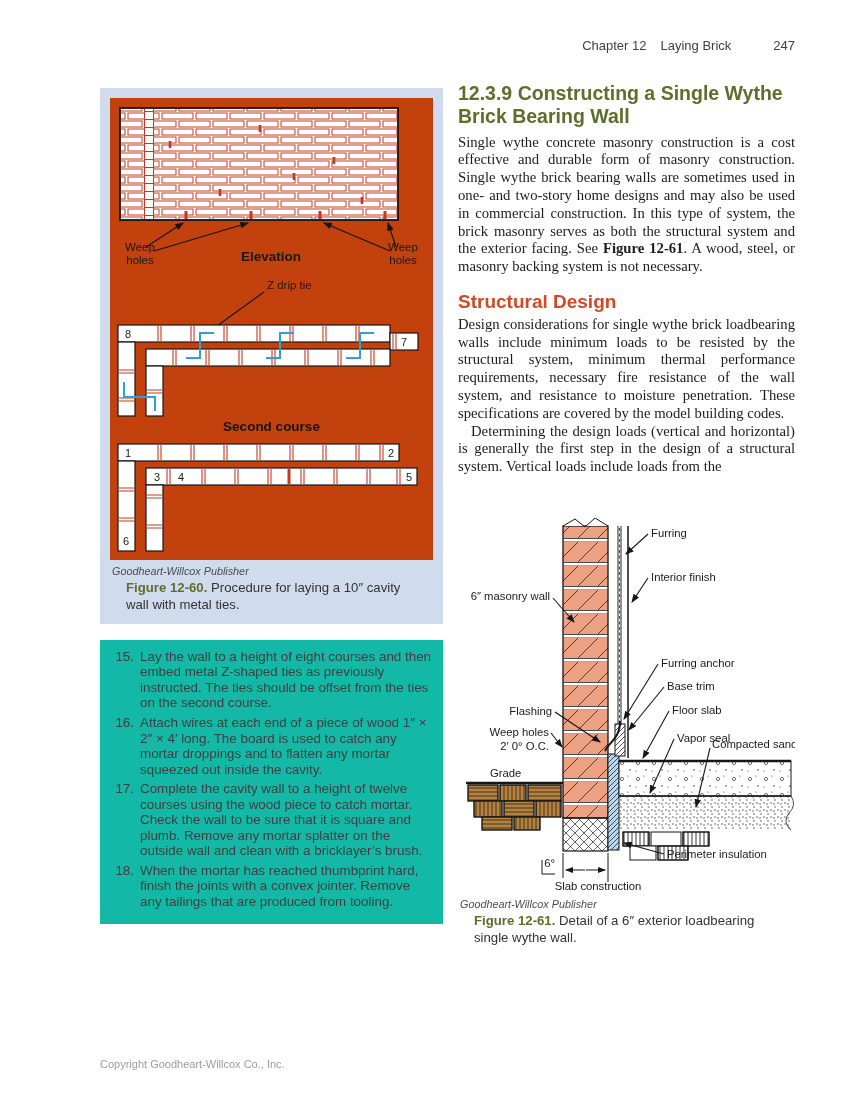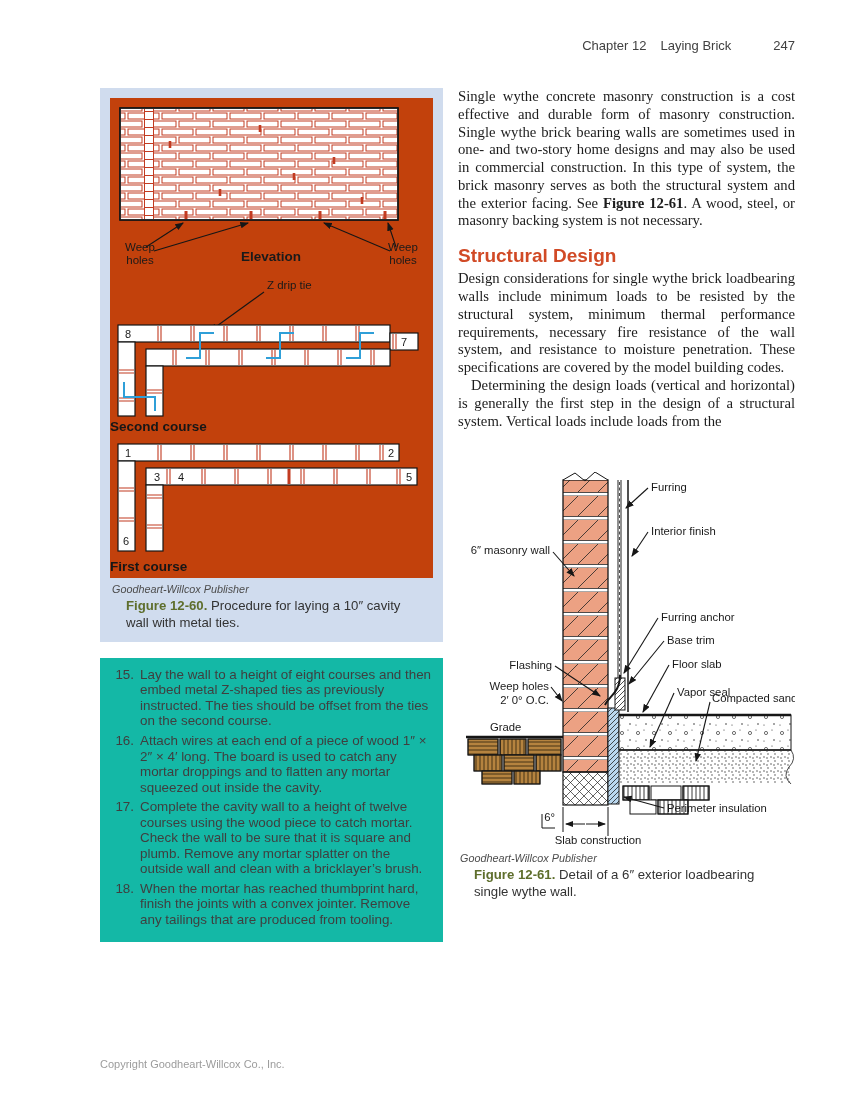--- a/index.html
+++ b/index.html
@@ -8,21 +8,21 @@
   
   .hdr{position:absolute;top:38px;left:0;width:795px;text-align:right;
        font-size:13px;color:#414141;}
   .hdr .h-title{margin-left:14px;}
   .hdr .h-page{margin-left:42px;}
   
   .leftcol{position:absolute;left:100px;top:88px;width:343px;}
   .figpanel{background:#d0dcee;padding:10px;box-sizing:border-box;}
   .figwhite{background:#c2410c;padding:6px 0 2px;}
   .figwhite svg{display:block;margin:0 auto;}
-  .course-cap{text-align:left;font-weight:bold;font-size:13.5px;color:#161616;margin:1px 0 2px;}
+  .course-cap{text-align:center;font-weight:bold;font-size:13.5px;color:#161616;margin:1px 0 2px;}
   .note{font-size:12.4px;color:#232323;margin:6px 2px 8px;}
   .credit{font-style:italic;font-size:10.8px;color:#4c4c4c;margin:5px 2px 3px;}
   .figcap{font-size:13.2px;line-height:1.28;color:#333;margin:0 16px;}
   .figcap b{color:#5e6e2c;}
   .listpanel{background:#14b8a6;margin-top:16px;padding:9px 10px 10px 6px;}
   .step{display:flex;font-size:13.4px;line-height:1.16;color:#3f3f3f;margin-bottom:4px;}
   .step .n{flex:none;width:28px;text-align:right;padding-right:6px;}
   
   .rightcol{position:absolute;left:458px;top:82px;width:337px;}
   h2.sec{font-family:"Liberation Sans",sans-serif;font-size:19.5px;line-height:1.17;
@@ -128,21 +128,20 @@
             <path d="M179,33V48" stroke-width="3"></path>
             <path d="M9,52H24M9,55H24M9,82H24M9,85H24M37,59H52M37,62H52M37,89H52M37,92H52"></path>
           </g>
           <text x="15" y="21" font-size="11">1</text>
           <text x="278" y="21" font-size="11">2</text>
           <text x="44" y="45" font-size="11">3</text>
           <text x="68" y="45" font-size="11">4</text>
           <text x="296" y="45" font-size="11">5</text>
           <text x="13" y="109" font-size="11">6</text>
         </svg>
-        <div class="course-cap">First course</div>
       </div>
 
       <div class="credit">Goodheart-Willcox Publisher</div>
       <p class="figcap"><b>Figure 12-60.</b> <span>Procedure for laying a 10″ cavity wall with metal ties.</span></p>
     </div>
 
     <div class="listpanel">
       <div class="step">
         <span class="n">15.</span>
         <span>Lay the wall to a height of eight courses and then embed metal Z-shaped ties as previously instructed. The ties should be offset from the ties on the second course.</span>
@@ -156,20 +155,21 @@
         <span>Complete the cavity wall to a height of twelve courses using the wood piece to catch mortar. Check the wall to be sure that it is square and plumb. Remove any mortar splatter on the outside wall and clean with a bricklayer’s brush.</span>
       </div>
       <div class="step">
         <span class="n">18.</span>
         <span>When the mortar has reached thumbprint hard, finish the joints with a convex jointer. Remove any tailings that are produced from tooling.</span>
       </div>
     </div>
   </div>
 
   <div class="rightcol">
+    <h2 class="sec">12.3.9 Constructing a Single Wythe Brick Bearing Wall</h2>
     <p class="body"><span>Single wythe concrete masonry construction is a cost effective and durable form of masonry construction. Single wythe brick bearing walls are sometimes used in one- and two-story home designs and may also be used in commercial construction. In this type of system, the brick masonry serves as both the structural system and the exterior facing. See </span><b>Figure 12-61</b><span>. A wood, steel, or masonry backing system is not necessary.</span></p>
     <h3 class="sub">Structural Design</h3>
     <p class="body noindent">Design considerations for single wythe brick loadbearing walls include minimum loads to be resisted by the structural system, minimum thermal performance requirements, necessary fire resistance of the wall system, and resistance to moisture penetration. These specifications are covered by the model building codes.</p>
     <p class="body indent">Determining the design loads (vertical and horizontal) is generally the first step in the design of a structural system. Vertical loads include loads from the</p>
 
     <div class="fig61">
       <svg width="337" height="375" viewBox="0 0 337 375">
         <defs>
           <pattern id="wallc" patternUnits="userSpaceOnUse" width="20" height="24">
             <rect width="20" height="20.5" fill="#eca183"></rect>

